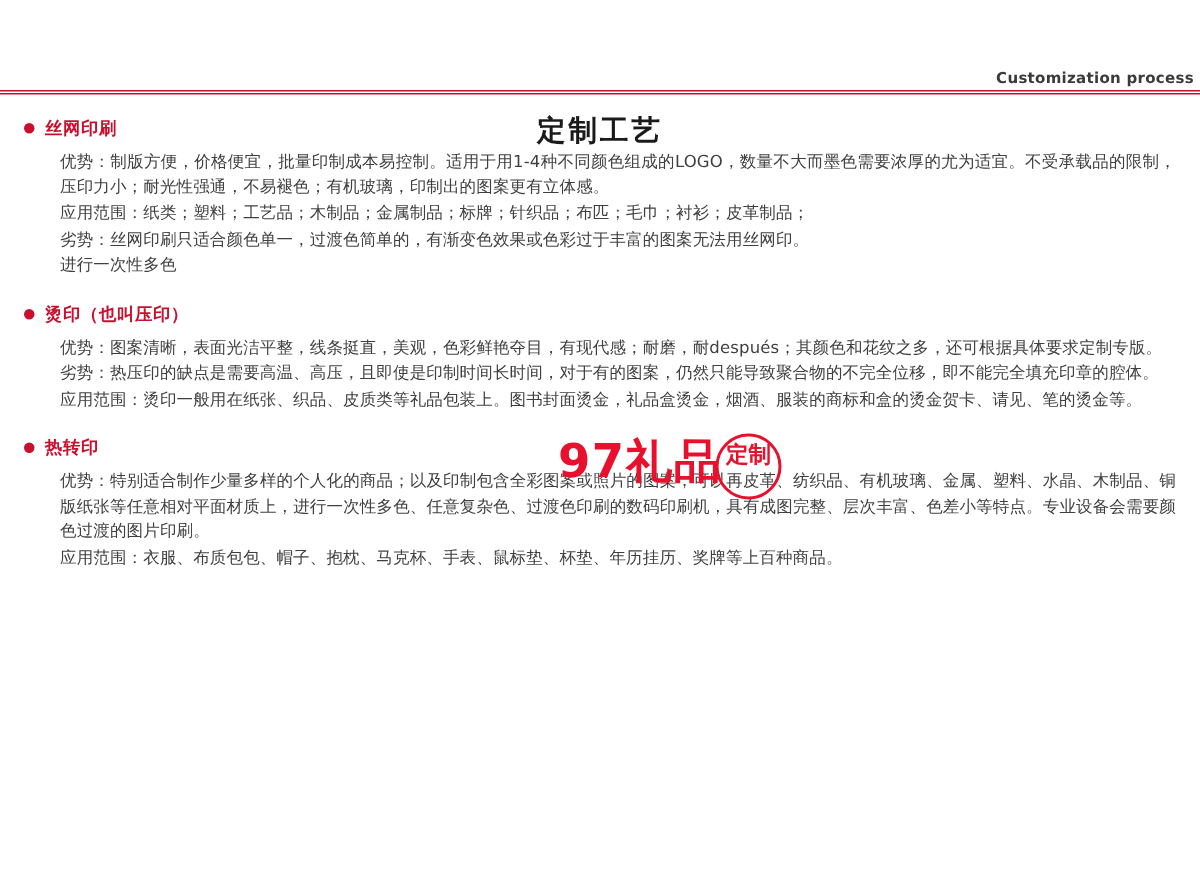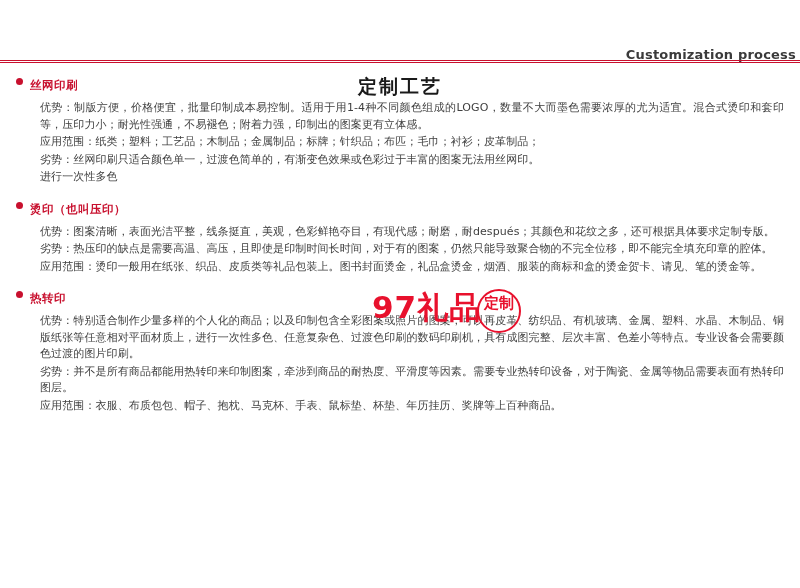--- a/index.html
+++ b/index.html
@@ -29,21 +29,21 @@
     font-size: 19px;
     font-weight: bold;
     color: #1a1a1a;
     letter-spacing: 2px;
     margin-top: 44px;
   }
   .header-sub {
     position: absolute;
     right: 4px;
     top: 47px;
-    font-size: 13px;
+    font-size: 10px;
     font-weight: bold;
     color: #3a3a3a;
     letter-spacing: 0.2px;
   }
   .rule {
     position: absolute;
     left: 0; right: 0;
     height: 0;
     border-top: 1px solid #c8102e;
   }
@@ -52,20 +52,21 @@
 
   
   .content {
     padding: 14px 16px 0 16px;
   }
   .section {
     margin-bottom: 16px;
   }
   .sec-head {
     display: flex;
+    align-items: center;
     margin-bottom: 7px;
   }
   .bullet {
     width: 7px; height: 7px;
     border-radius: 50%;
     background: #c8102e;
     margin-right: 7px;
     flex: 0 0 auto;
   }
   .sec-title {
@@ -131,21 +132,21 @@
   <div class="rule bottom"></div>
 </div>
 
 <div class="content">
 
   <div class="section">
     <div class="sec-head">
       <span class="bullet"></span>
       <span class="sec-title">丝网印刷</span>
     </div>
-    <p class="para">优势：制版方便，价格便宜，批量印制成本易控制。适用于用1-4种不同颜色组成的LOGO，数量不大而墨色需要浓厚的尤为适宜。混合式烫印和套印等，压印力小；耐光性强通，不易褪色；附着力强，印制出的图案更有立体感。</p>
+    <p class="para">优势：制版方便，价格便宜，批量印制成本易控制。适用于用1-4种不同颜色组成的LOGO，数量不大而墨色需要浓厚的尤为适宜。不受承载品的限制，压印力小；耐光性强通，不易褪色；有机玻璃，印制出的图案更有立体感。</p>
     <p class="para">应用范围：纸类；塑料；工艺品；木制品；金属制品；标牌；针织品；布匹；毛巾；衬衫；皮革制品；</p>
     <p class="para">劣势：丝网印刷只适合颜色单一，过渡色简单的，有渐变色效果或色彩过于丰富的图案无法用丝网印。</p>
     <p class="para">进行一次性多色</p>
   </div>
 
   <div class="section">
     <div class="sec-head">
       <span class="bullet"></span>
       <span class="sec-title">烫印（也叫压印）</span>
     </div>
@@ -153,21 +154,20 @@
     <p class="para">劣势：热压印的缺点是需要高温、高压，且即使是印制时间长时间，对于有的图案，仍然只能导致聚合物的不完全位移，即不能完全填充印章的腔体。</p>
     <p class="para">应用范围：烫印一般用在纸张、织品、皮质类等礼品包装上。图书封面烫金，礼品盒烫金，烟酒、服装的商标和盒的烫金贺卡、请见、笔的烫金等。</p>
   </div>
 
   <div class="section">
     <div class="sec-head">
       <span class="bullet"></span>
       <span class="sec-title">热转印</span>
     </div>
     <p class="para">优势：特别适合制作少量多样的个人化的商品；以及印制包含全彩图案或照片的图案，可以再皮革、纺织品、有机玻璃、金属、塑料、水晶、木制品、铜版纸张等任意相对平面材质上，进行一次性多色、任意复杂色、过渡色印刷的数码印刷机，具有成图完整、层次丰富、色差小等特点。专业设备会需要颜色过渡的图片印刷。</p>
-    <p class="para">劣势：并不是所有商品都能用热转印来印制图案，牵涉到商品的耐热度、平滑度等因素。需要专业热转印设备，对于陶瓷、金属等物品需要表面有热转印图层。</p>
     <p class="para">应用范围：衣服、布质包包、帽子、抱枕、马克杯、手表、鼠标垫、杯垫、年历挂历、奖牌等上百种商品。</p>
   </div>
 
 
 </div>
 
 <div class="watermark">
   <div class="wm-text">97礼品</div>
   <div class="wm-badge"></div>
   <div class="wm-badge-text">定制</div>

